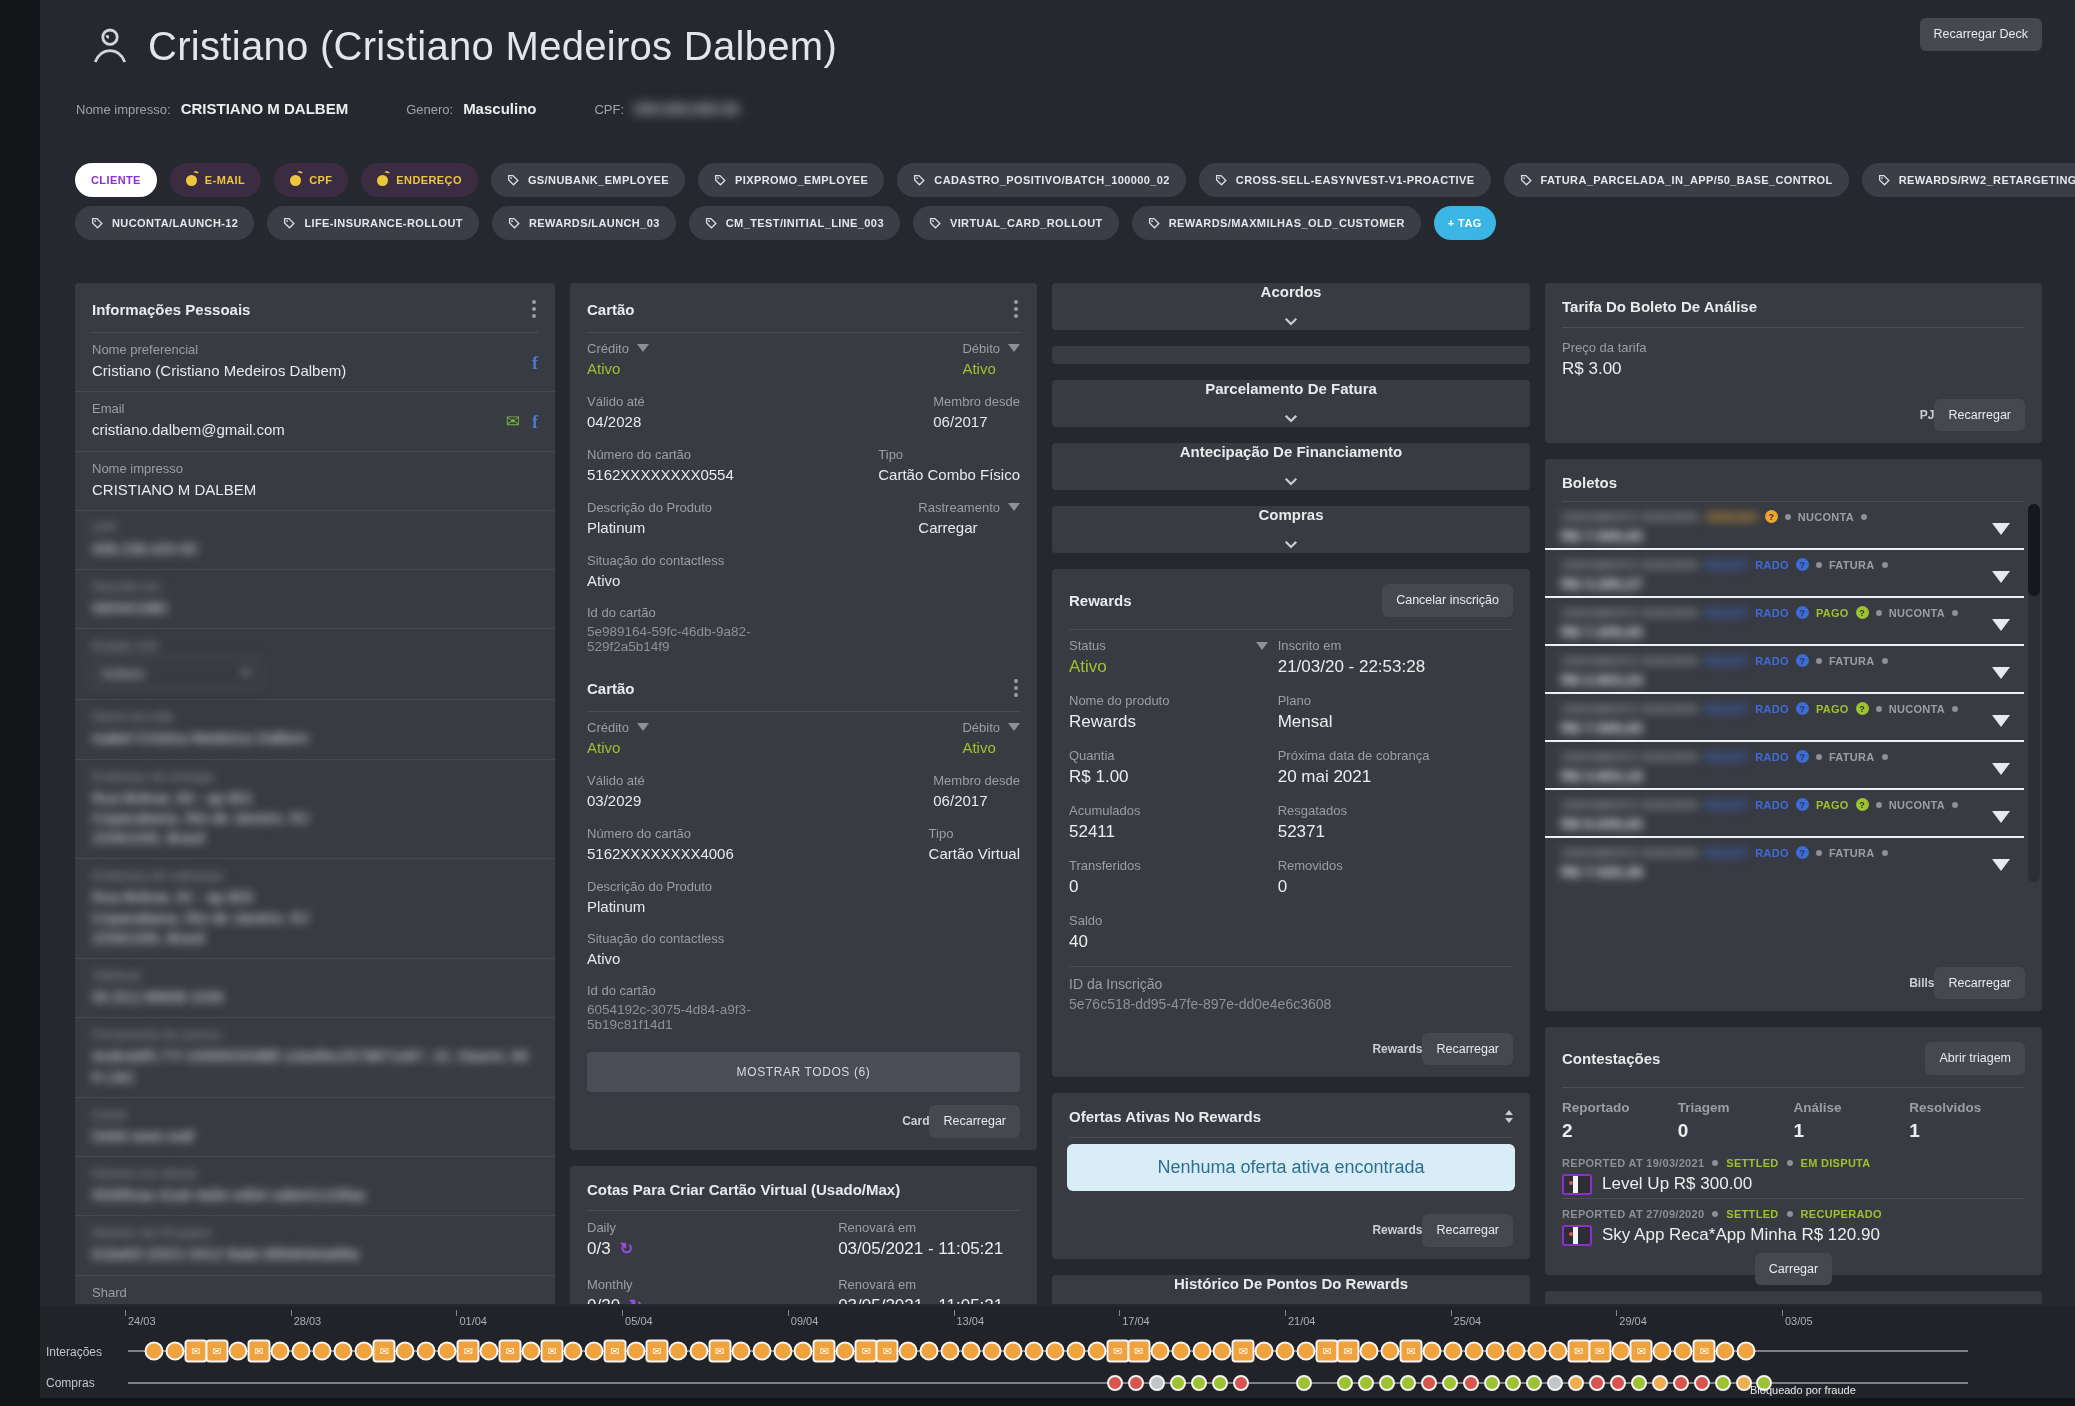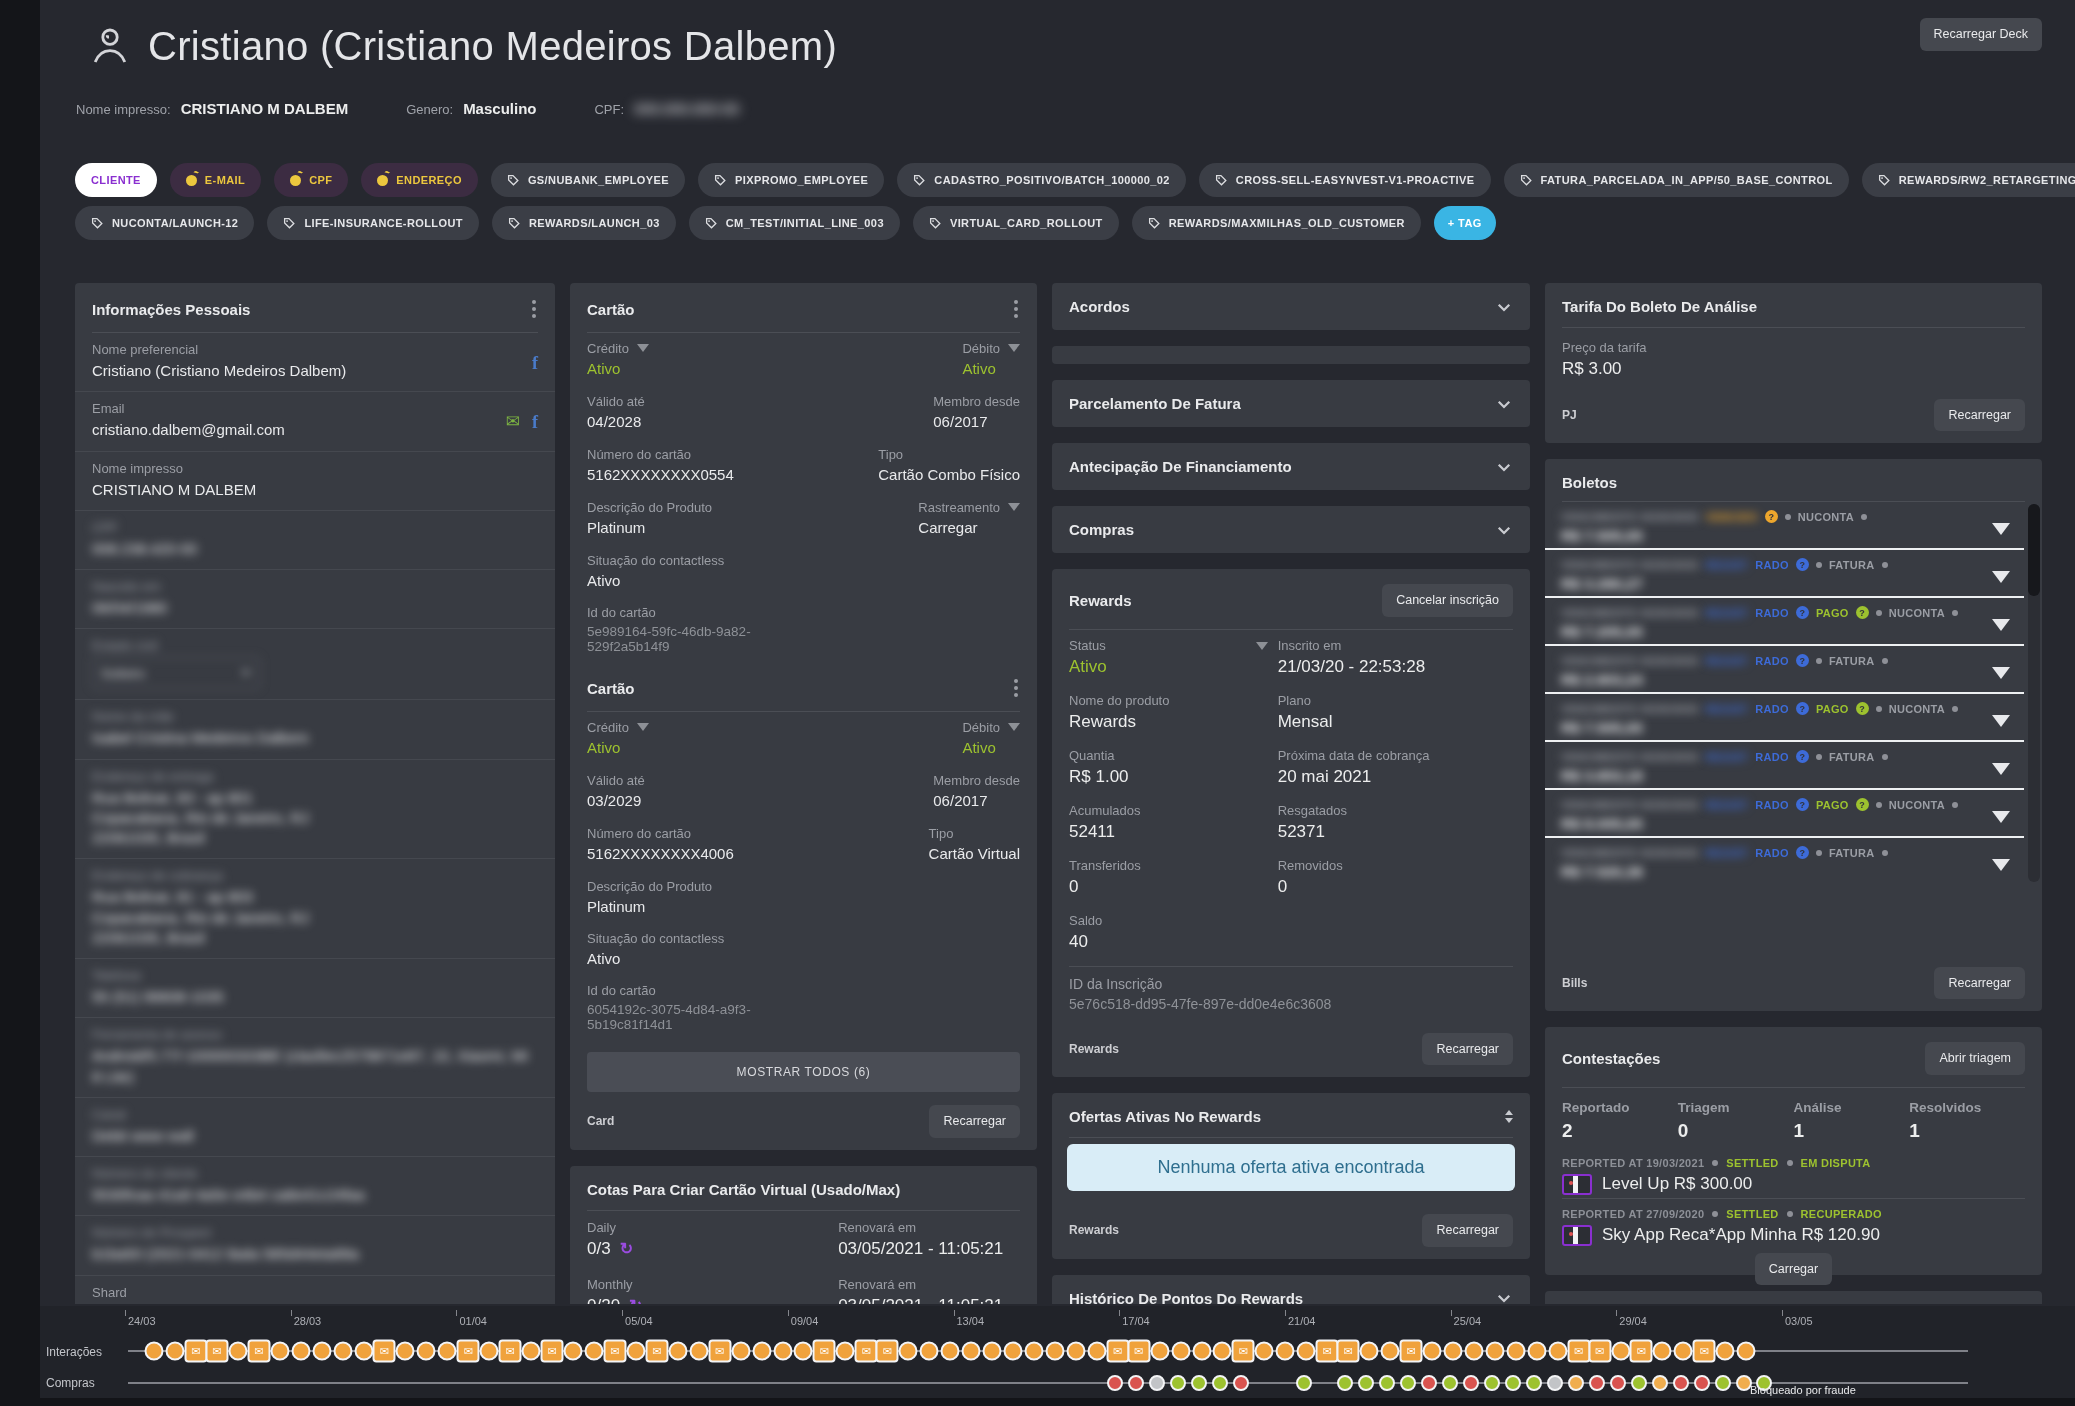--- a/index.html
+++ b/index.html
@@ -35,26 +35,26 @@
   .bomb-ico::after{content:"";position:absolute;top:-4px;left:7px;width:4px;height:4px;
        border-top:2px solid #ecc73e;border-right:2px solid transparent;border-radius:3px;transform:rotate(20deg);}
 
   
   .grid{position:absolute;left:75px;top:283px;display:flex;gap:15px;height:1021px;overflow:hidden;}
   .col{display:flex;flex-direction:column;gap:16px;flex:none;}
   .panel{background:#383b42;border-radius:4px;display:flex;flex-direction:column;flex:none;}
   .p-h{display:flex;align-items:center;justify-content:space-between;padding:15px 17px 12px;}
   .p-h .t{font-size:15px;font-weight:700;color:#e9eaec;}
   .div{border-bottom:1px solid #4b4e55;margin:0 17px;}
-  .p-f{display:flex;align-items:center;justify-content:space-between;padding:11px 17px 12px;margin-top:auto;}
+  .p-f{display:flex;align-items:center;justify-content:flex-end;padding:11px 17px 12px;margin-top:auto;}
   .p-f .fl{font-size:12px;font-weight:700;color:#cdced2;}
   .kebab{display:flex;flex-direction:column;gap:3px;cursor:pointer;padding:2px;}
   .kebab i{width:4px;height:4px;border-radius:50%;background:#9b9da4;}
   .chev-svg{display:block;}
-  .acc{flex-direction:row;align-items:center;justify-content:space-between;padding:0 17px;height:47px;}
+  .acc{flex-direction:column;align-items:center;justify-content:space-between;padding:0 17px;height:47px;}
   .acc .t{font-size:15px;font-weight:700;color:#e9eaec;}
   .strip{height:18px;background:#383b42;border-radius:4px;flex:none;}
 
   
   .f-row{padding:9px 17px 10px;border-top:1px solid #45484f;}
   .f-row.first{border-top:none;}
   .f-wrap{display:flex;justify-content:space-between;align-items:flex-start;}
   .f-l{font-size:13px;color:#9b9ea5;margin-bottom:4px;}
   .f-v{font-size:15px;color:#e9eaec;white-space:pre-line;line-height:1.35;}
   .blur{filter:blur(5px);}

